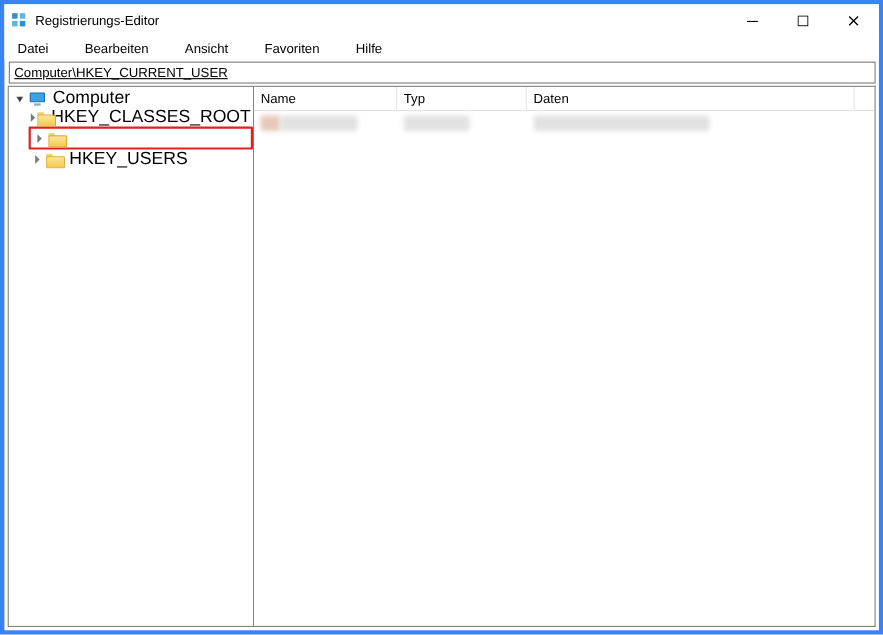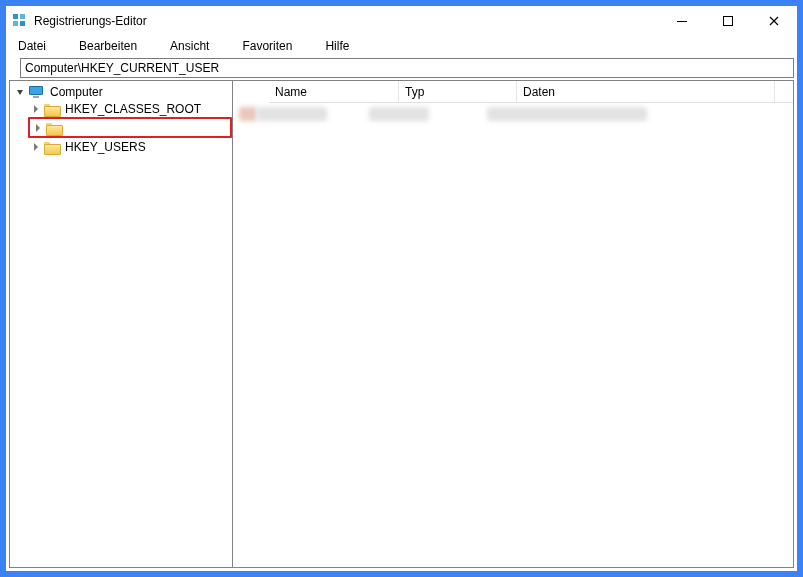--- a/index.html
+++ b/index.html
@@ -6,21 +6,21 @@
   html, body { margin: 0; padding: 0; }
   body {
     font-family: "Segoe UI", Tahoma, Arial, sans-serif;
     font-size: 12px;
     color: #000;
     background: #fff;
   }
   .window {
     width: 803px;
     height: 577px;
-    border: 6px solid #3b82f6;
+    border: 4px solid #3b82f6;
     display: flex;
     flex-direction: column;
     background: #fff;
     position: relative;
   }
   
   .titlebar {
     height: 30px;
     display: flex;
     align-items: center;
@@ -43,21 +43,21 @@
     align-items: center;
     padding: 0 4px;
     gap: 17px;
     background:#fff;
   }
   .menu-item {
     padding: 1px 8px;
     font-size: 12px;
   }
   
-  .addressbar-wrap { padding: 2px 3px 2px 14px; }
+  .addressbar-wrap { padding: 2px 3px 2px 4px; text-decoration: underline; }
   .addressbar {
     border: 1px solid #7a7a7a;
     height: 20px;
     display:flex; align-items:center;
     padding: 0 4px;
     background:#fff;
     font-size: 12px;
   }
   
   .main {
@@ -81,21 +81,21 @@
     background:#fff;
     display:flex;
     flex-direction:column;
   }
   
   .tree-row {
     display:flex;
     align-items:center;
     height:17px;
     padding-left:2px;
-    font-size:12px;
+    font-size:16px;
     white-space:nowrap;
   }
   .tw { width:16px; display:inline-flex; justify-content:center; }
   .twisty {
     width: 0; height: 0;
   }
   .twisty.closed {
     border-top: 4px solid transparent;
     border-bottom: 4px solid transparent;
     border-left: 4px solid #7a7a7a;
@@ -128,21 +128,20 @@
   }
   .highlighted-row {
     display:flex; align-items:center; height:17px;
   }
   
   .list-header {
     height:22px;
     display:flex;
     border-bottom: 1px solid #e1e1e1;
     font-size:12px;
-    margin-left:36px;
   }
   .col {
     display:flex; align-items:center;
     padding: 0 6px;
     border-right: 1px solid #e5e5e5;
   }
   .col.name { width:130px; }
   .col.typ  { width:118px; }
   .col.daten{ flex:1; border-right:1px solid #e5e5e5;}
   .col.tail { width:18px; border-right:none;}

